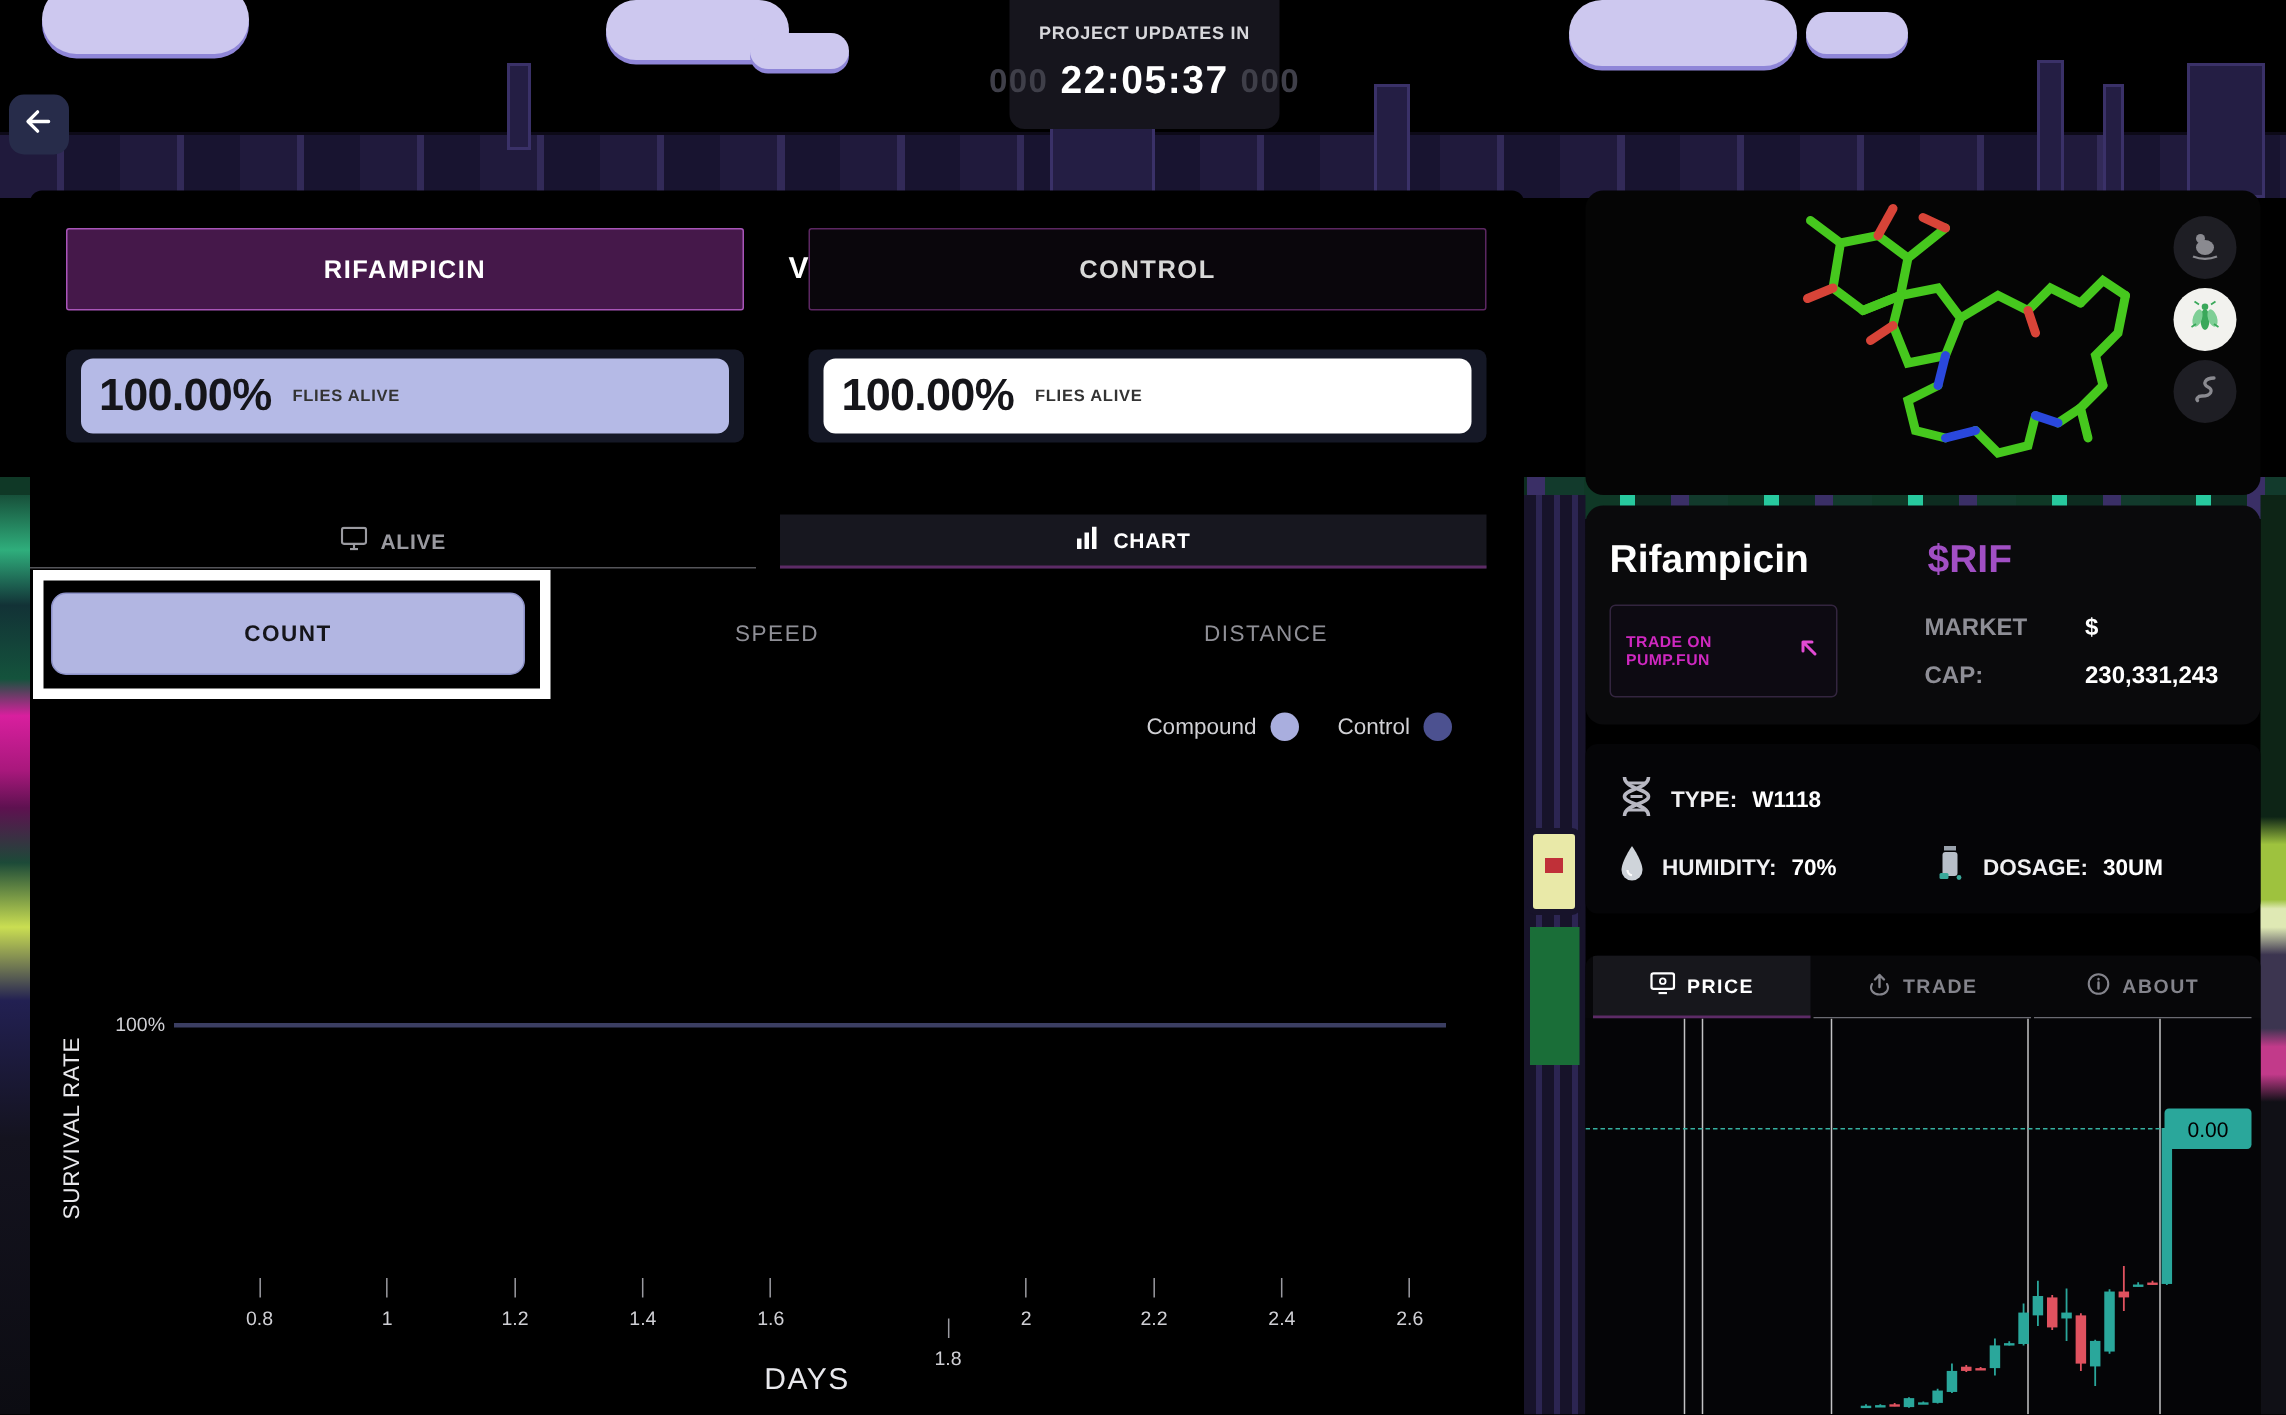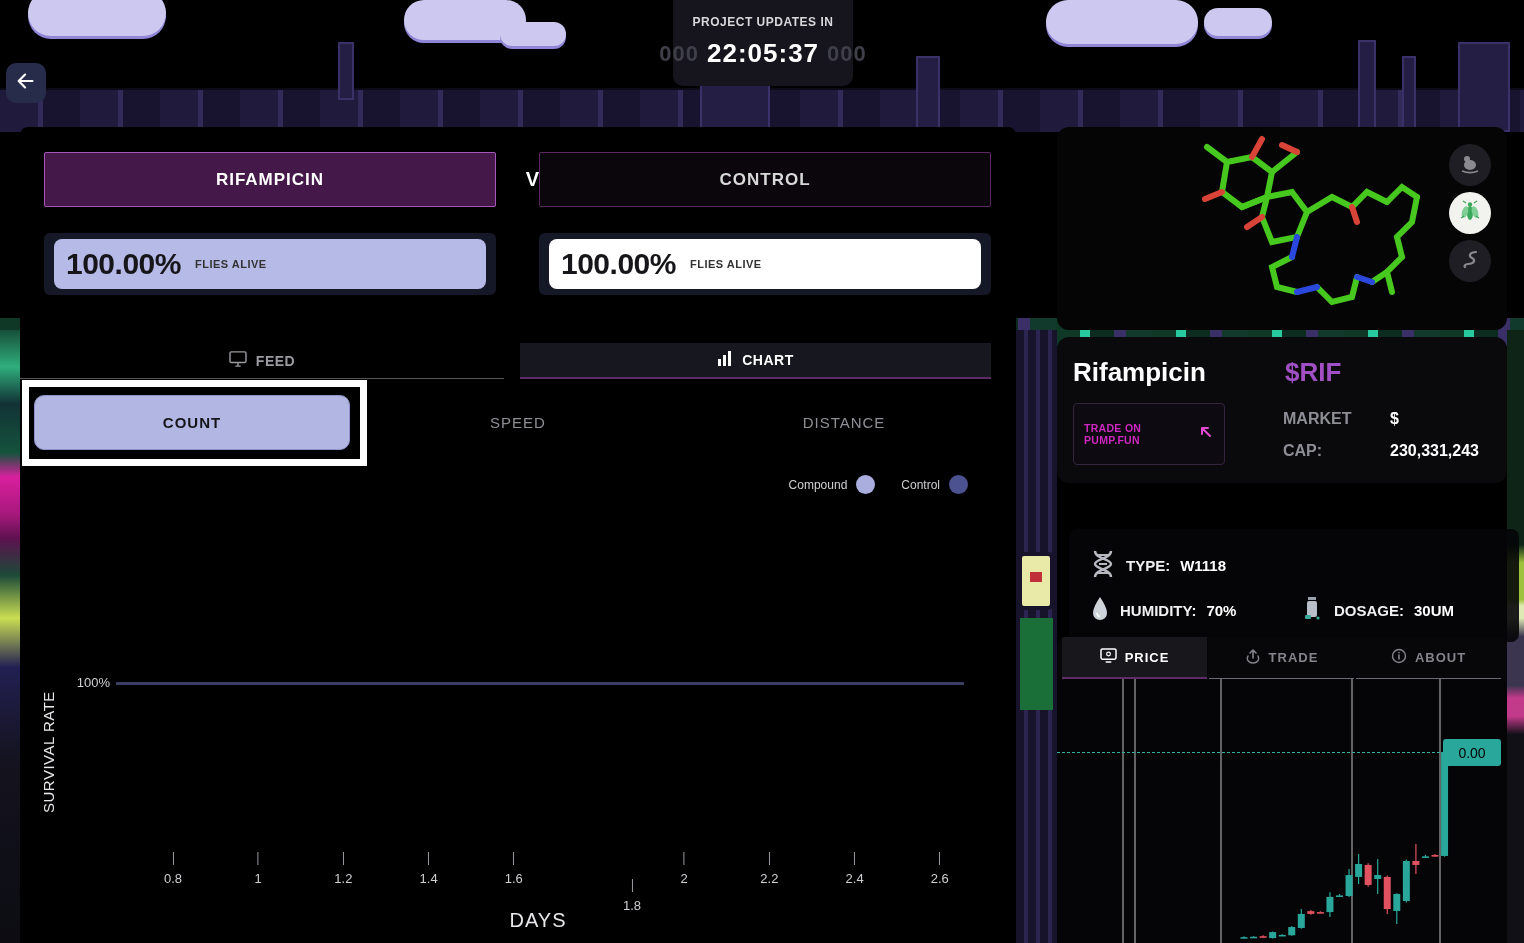--- a/index.html
+++ b/index.html
@@ -74,21 +74,21 @@
   .count-outline { position:absolute; left:2px; top:253px; width:345px; height:86px; border:7px solid #fff; background:#000; }
   .count-btn { position:absolute; left:14px; top:268px; width:316px; height:55px; background:#b2b6e2; border-radius:10px;
                border:1px solid #8d92c8; display:flex; align-items:center; justify-content:center; color:#15151a;
                font-size:15px; font-weight:bold; letter-spacing:1px; cursor:pointer; }
   .metric-label { position:absolute; top:287px; transform:translateX(-50%); color:#8f8f96; font-size:15px;
                   letter-spacing:1px; cursor:pointer; }
   .m-speed { left:498px; } .m-dist { left:824px; }
 
   .legend { position:absolute; top:348px; right:48px; display:flex; align-items:center; gap:26px; }
   .legend-item { display:flex; align-items:center; gap:9px; cursor:pointer; }
-  .legend-text { color:#d0d0d4; font-size:12px; }
+  .legend-text { color:#d0d0d4; font-size:15px; }
   .legend-dot { width:19px; height:19px; border-radius:50%; }
 
   .y-axis-label { position:absolute; left:18px; top:505px; width:20px; color:#e8e8ec; font-size:15px;
                   letter-spacing:.5px; writing-mode:vertical-rl; transform:rotate(180deg); height:240px;
                   display:flex; align-items:center; justify-content:center; }
   .y-tick { position:absolute; left:38px; top:548px; width:52px; text-align:right; color:#cfcfd4; font-size:13px; }
   .survival-line { position:absolute; left:96px; top:555px; width:848px; height:0; border-top:3px solid #3b3e62; }
   .xtick { position:absolute; transform:translateX(-50%); }
   .xtick-mark { width:1px; height:13px; background:#9a9aa0; margin:0 auto; }
   .xtick-label { margin-top:6px; color:#cfcfd4; font-size:13px; }
@@ -108,22 +108,22 @@
   .token-name { position:absolute; left:16px; top:20px; color:#fff; font-size:26px; font-weight:bold; }
   .token-ticker { position:absolute; left:228px; top:20px; color:#a14fc4; font-size:26px; font-weight:bold; }
   .trade-box { position:absolute; left:16px; top:66px; width:152px; height:62px; border:1px solid #33253f;
                background:#0d0a12; border-radius:4px; display:flex; align-items:center; justify-content:space-between;
                padding:0 10px; cursor:pointer; }
   .trade-text { color:#cf28c0; font-size:10.5px; font-weight:bold; letter-spacing:.3px; }
   .mc-label { position:absolute; left:226px; color:#8e8e96; font-size:16px; font-weight:600; }
   .mc-value { position:absolute; left:333px; color:#fff; font-size:16px; font-weight:600; }
   .mc-r1 { top:73px; } .mc-r2 { top:105px; }
 
-  .params-panel { position:absolute; left:1057px; top:529px; width:450px; height:113px; background:rgba(5,5,8,.9);
-                  border-radius:8px; z-index:5;margin-left:12px; }
+  .params-panel { position:absolute; left:1057px; top:496px; width:450px; height:113px; background:rgba(5,5,8,.9);
+                  border-radius:8px; z-index:5; }
   .param { position:absolute; display:flex; align-items:center; gap:10px; color:#fff; font-size:15px; font-weight:bold; }
   .p1 { left:21px; top:20px; } .p2 { left:233px; top:20px; }
   .p3 { left:21px; top:66px; } .p4 { left:233px; top:66px; }
   .param .lab { color:#f0f0f2; } .param .val { color:#fff; }
 
   .price-panel { position:absolute; left:1057px; top:637px; width:450px; height:306px; background:#070709;
                  border-radius:8px 8px 0 0; z-index:5; overflow:hidden; }
   .ptab { position:absolute; top:0; height:42px; width:145px; display:flex; align-items:center; justify-content:center;
           gap:8px; font-size:13px; font-weight:bold; letter-spacing:1px; color:#84848c; cursor:pointer;
           border-bottom:1px solid #6a6a72; }
@@ -193,21 +193,21 @@
     </div>
   </div>
 
   <div class="tab-feed">
     <span>
       <svg width="18" height="16" viewBox="0 0 20 18">
           <rect x="1" y="1" width="18" height="12" rx="1.5" stroke="#9a9aa0" stroke-width="1.6" fill="none"></rect>
           <path d="M7 17h6M10 13v4" stroke="#9a9aa0" stroke-width="1.6"></path>
         </svg>
     </span>
-    <span>FEED</span>
+    <span>ALIVE</span>
   </div>
   <div class="tab-chart">
     <span>
       <svg width="16" height="15" viewBox="0 0 16 15">
           <rect x="1" y="8" width="3" height="7" fill="#fff"></rect>
           <rect x="6" y="4" width="3" height="11" fill="#fff"></rect>
           <rect x="11" y="0" width="3" height="15" fill="#fff"></rect>
         </svg>
     </span>
     <span>CHART</span>

